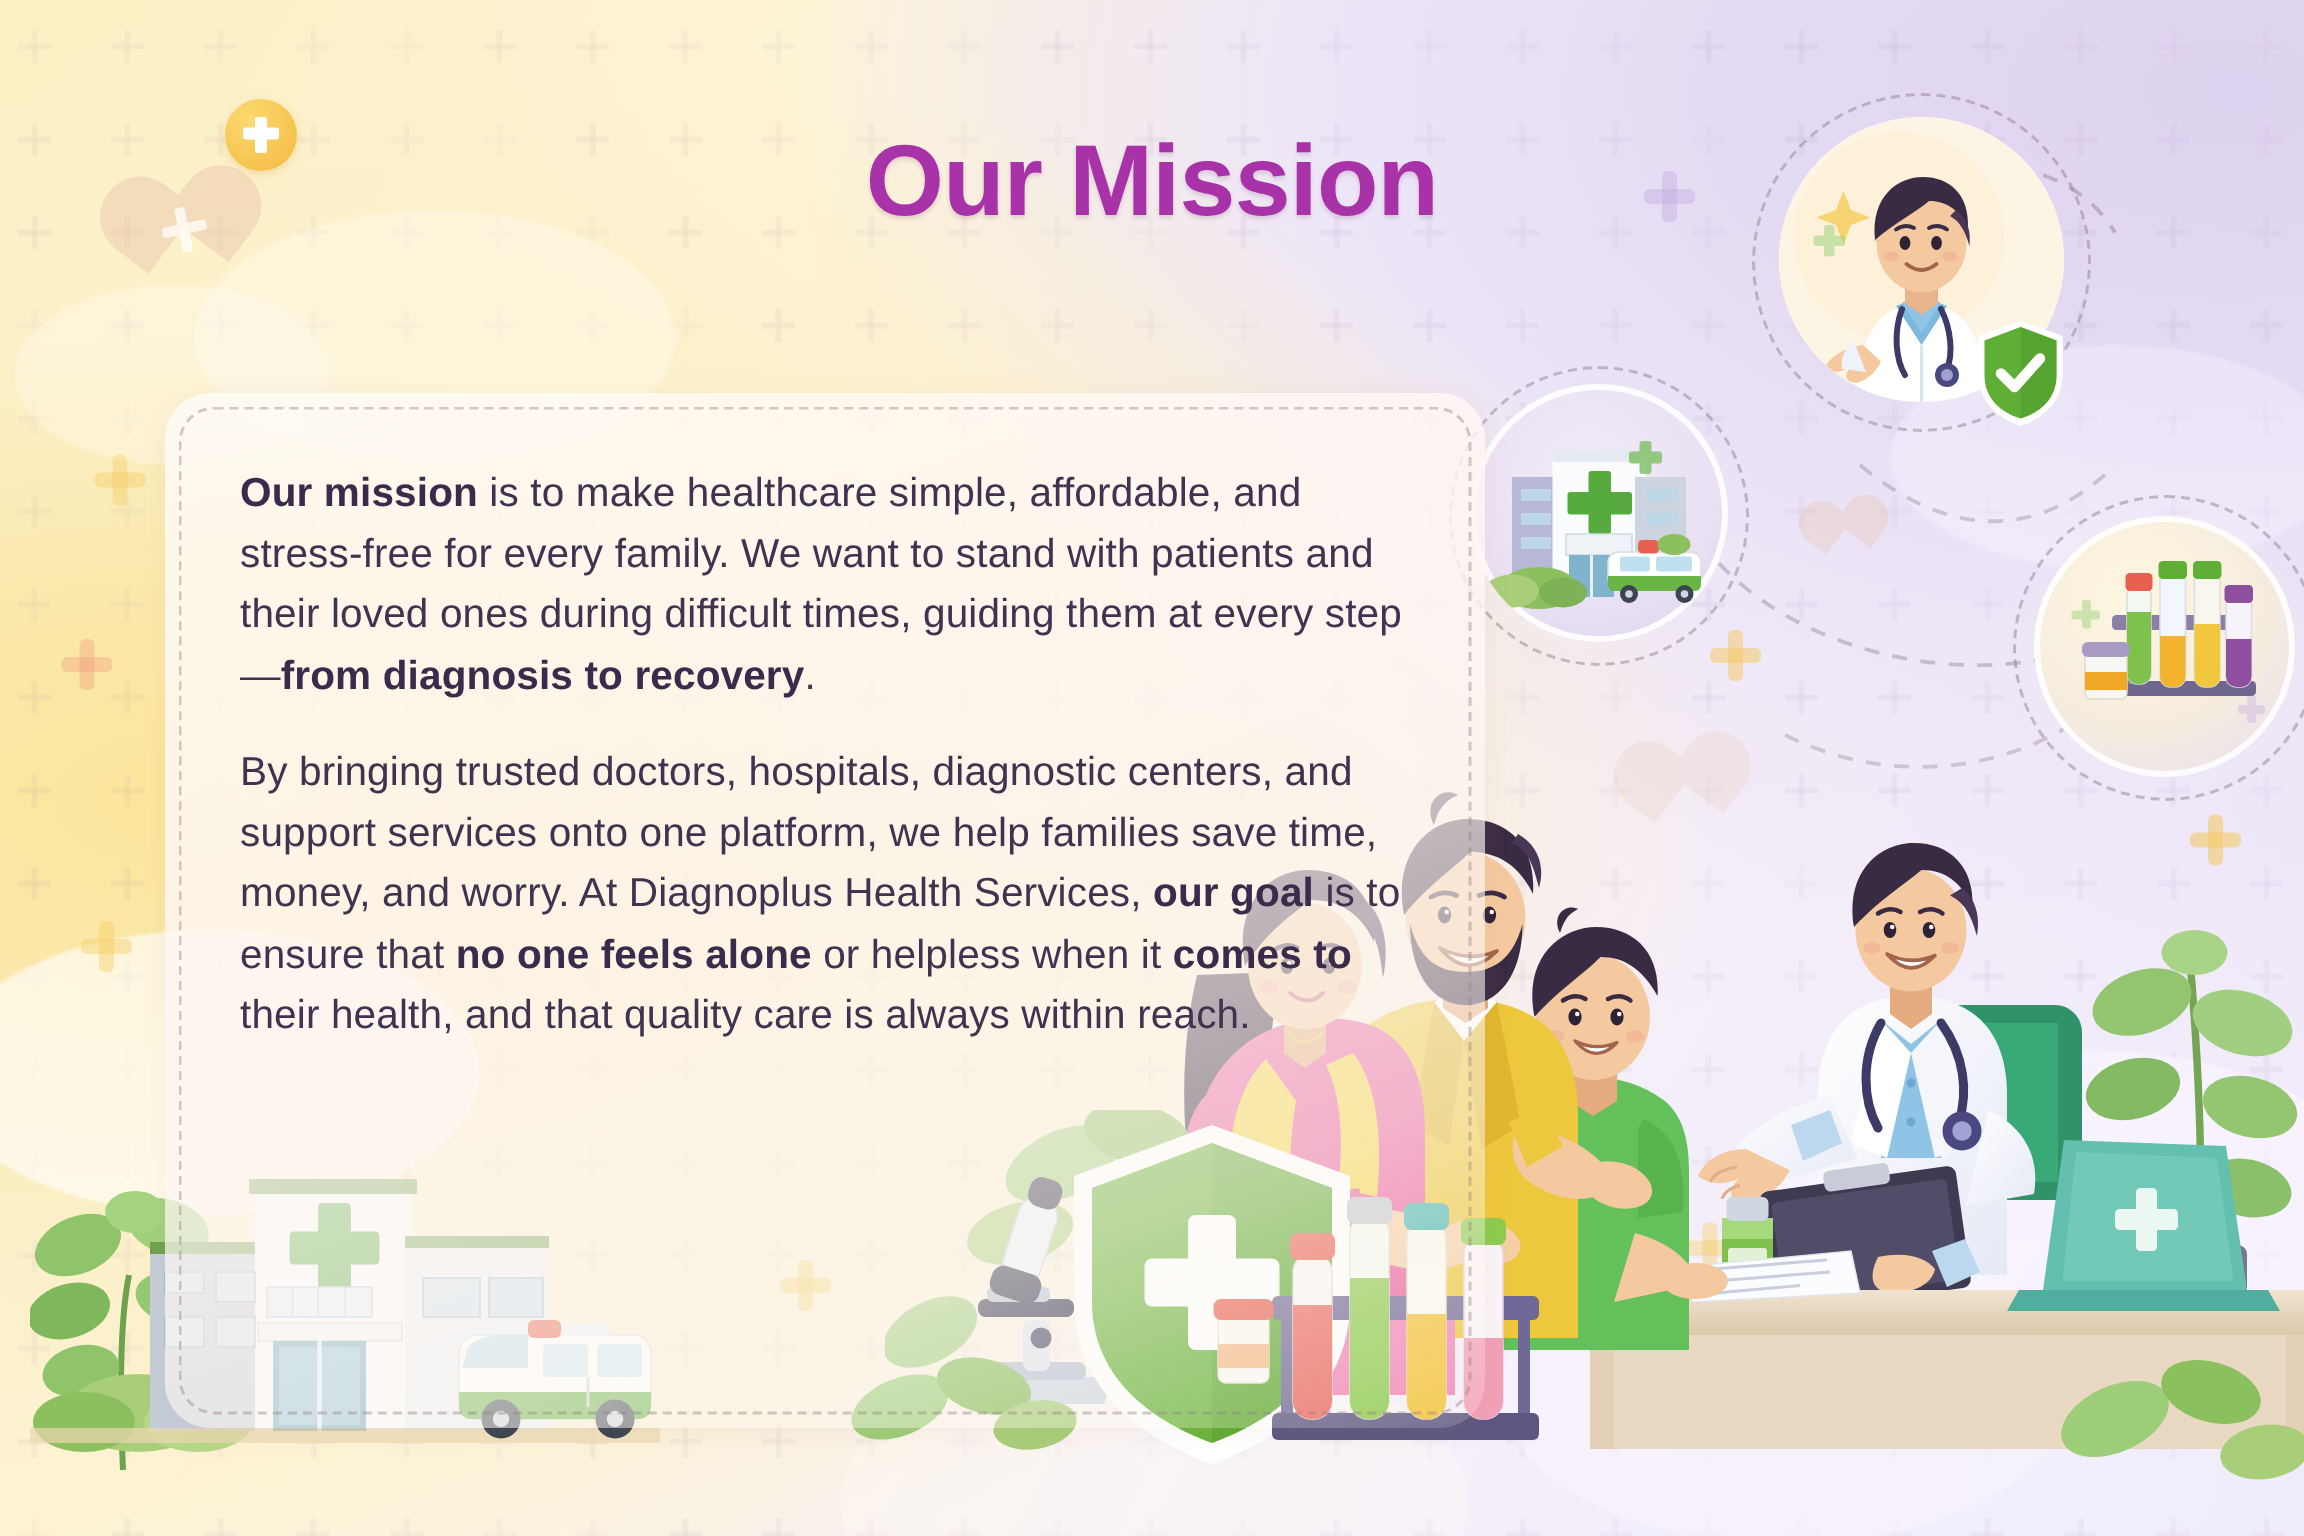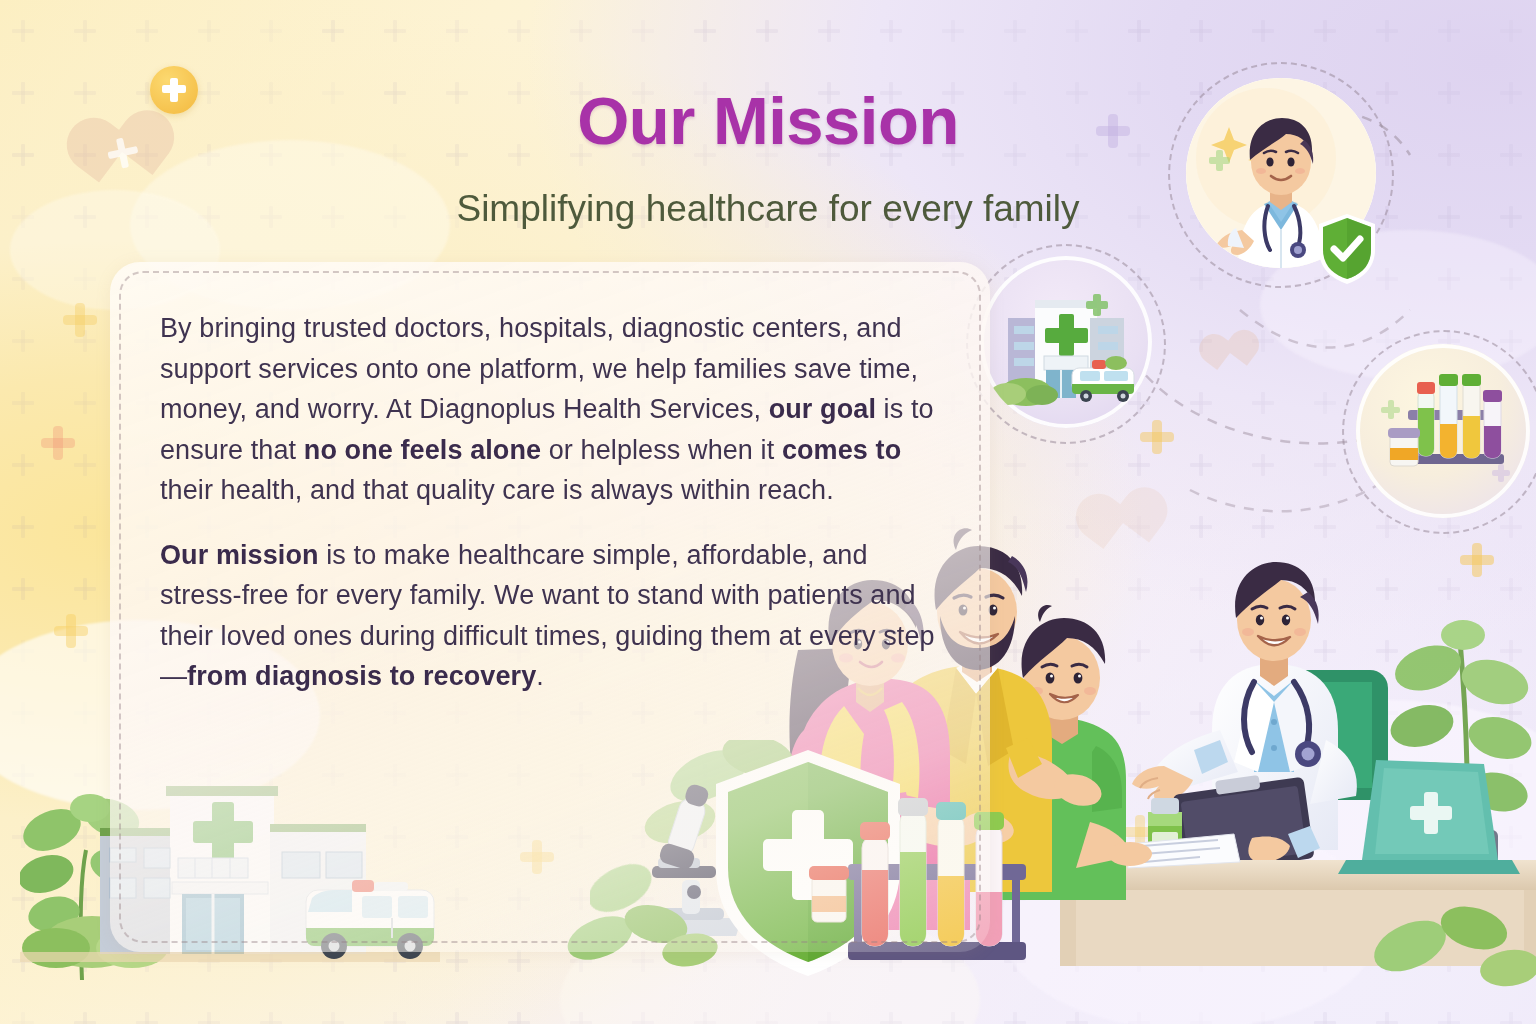--- a/index.html
+++ b/index.html
@@ -1153,26 +1153,25 @@
     <ellipse cx="130" cy="70" rx="28" ry="16" fill="#a8ce79" transform="rotate(-10 130 70)"></ellipse>
   </svg>
 
   <svg class="illus" style="left:1360px; top:880px; width:180px; height:130px;" viewBox="0 0 180 130">
     <ellipse cx="50" cy="66" rx="38" ry="22" fill="#9ecd79" transform="rotate(-24 50 66)"></ellipse>
     <ellipse cx="114" cy="48" rx="34" ry="20" fill="#8cbf5e" transform="rotate(16 114 48)"></ellipse>
     <ellipse cx="150" cy="88" rx="30" ry="18" fill="#a8ce79" transform="rotate(-8 150 88)"></ellipse>
   </svg>
 
   <div class="title">Our Mission</div>
-  <div class="subtitle">Simplifying healthcare for every family</div>
 
   <div class="text-card">
     <div class="card-body">
       <p class="para">
-        <span>By bringing trusted doctors, hospitals, diagnostic centers, and support services onto one platform, we help families save time, money, and worry. At Diagnoplus Health Services, </span><b>our goal</b><span> is to ensure that </span><b>no one feels alone</b><span> or helpless when it </span><b>comes to</b><span> their health, and that quality care is always within reach.</span>
+        <b>Our mission</b><span> is to make healthcare simple, affordable, and stress-free for every family. We want to stand with patients and their loved ones during difficult times, guiding them at every step—</span><b>from diagnosis to recovery</b><span>.</span>
       </p>
       <p class="para">
-        <b>Our mission</b><span> is to make healthcare simple, affordable, and stress-free for every family. We want to stand with patients and their loved ones during difficult times, guiding them at every step—</span><b>from diagnosis to recovery</b><span>.</span>
+        <span>By bringing trusted doctors, hospitals, diagnostic centers, and support services onto one platform, we help families save time, money, and worry. At Diagnoplus Health Services, </span><b>our goal</b><span> is to ensure that </span><b>no one feels alone</b><span> or helpless when it </span><b>comes to</b><span> their health, and that quality care is always within reach.</span>
       </p>
     </div>
   </div>
 
 </div>
 
 </body></html>

